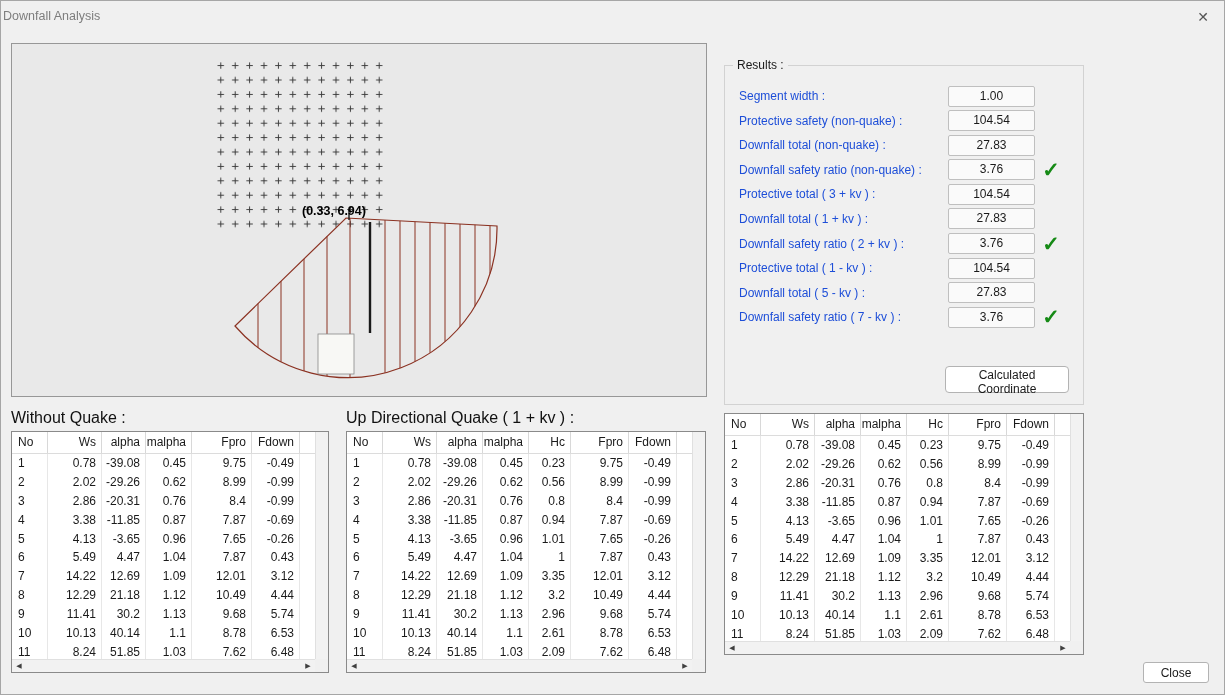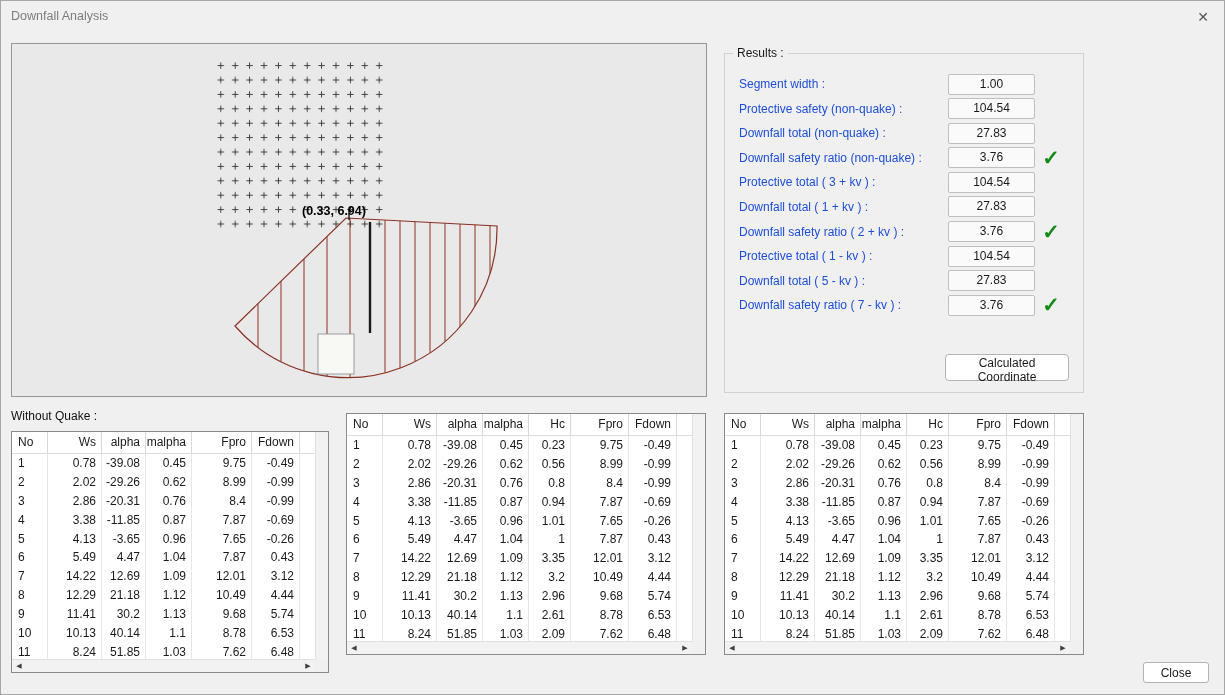--- a/index.html
+++ b/index.html
@@ -1,47 +1,47 @@
 <!DOCTYPE html>
 <html><head>
 <meta charset="utf-8">
 <style>
   html,body { margin:0; padding:0; background:#ffffff; font-family:"Liberation Sans",sans-serif; }
   .dialog { position:relative; width:1225px; height:695px; background:#f0f0f0;
             border:1px solid #a6a6a6; box-sizing:border-box; overflow:hidden; }
 
   
-  .win-title { position:absolute; left:10px; top:8px; font-size:12.5px; color:#7d7d7d;text-align:center; }
+  .win-title { position:absolute; left:2px; top:8px; font-size:12.5px; color:#7d7d7d;text-align:center; }
   .close-x { position:absolute; right:10px; top:5px; width:22px; height:22px; text-align:center;
              line-height:22px; font-size:14px; color:#555; }
 
   
   .canvas { position:absolute; left:10px; top:42px; width:696px; height:354px;
             background:#e9e9e9; border:1px solid #979797; box-sizing:border-box; }
   .canvas svg { display:block; }
 
   
-  .groupbox { position:absolute; left:723px; top:52px; width:360px; height:340px;
+  .groupbox { position:absolute; left:723px; top:64px; width:360px; height:340px;
               border:1px solid #d2d2d2; box-sizing:border-box; }
   .groupbox-title { position:absolute; top:-8px; left:8px; background:#f0f0f0;
                     padding:0 4px; font-size:12px; color:#1a1a1a; }
   .res-fields { padding:20px 16px 0 14px; }
   .res-row { display:flex; align-items:center; height:20px; margin-bottom:4.6px; }
   .res-label { flex:1; font-size:12px; color:#1d4ed8; }
   .res-value { width:85px; height:19px; line-height:19px; text-align:center; font-size:12px;
                background:#fafafa; border:1px solid #bfbfbf; border-radius:2px; color:#1a1a1a; }
   .res-check { width:32px; height:24px; text-align:center; line-height:24px;
                font-size:21px; font-weight:bold; color:#168a16; }
   .calc-btn { position:absolute; left:220px; top:300px; width:124px; height:27px;
               background:#ffffff; border:1px solid #b3b3b3; border-radius:4px;
               font-size:12px; font-family:"Liberation Sans",sans-serif; color:#1a1a1a; }
 
   
   .tbl-panel { position:absolute; top:408px; }
-  .tbl-title { font-size:12px; color:#111; height:18px; }
+  .tbl-title { font-size:16px; color:#111; height:18px; }
   .tbl { position:relative; margin-top:4px; height:242px; background:#ffffff;
          border:1px solid #8a8a8a; box-sizing:border-box; overflow:hidden; }
   .tbl-head { display:flex; height:21px; border-bottom:1px solid #dcdcdc; }
   .hcell { box-sizing:border-box; font-size:12px; color:#1a1a1a; line-height:20px;
            text-align:right; padding-right:5px; border-right:1px solid #d8d8d8; }
   .hcell.first { text-align:left; padding-left:6px; }
   .trow { display:flex; height:18.9px; }
   .tcell { box-sizing:border-box; font-size:12px; color:#1a1a1a; line-height:18.9px;
            text-align:right; padding-right:5px; border-right:1px solid #e7e7e7; }
   .tcell.first { text-align:left; padding-left:6px; }
@@ -265,20 +265,21 @@
       <div class="vscroll"></div>
       <div class="hscroll">
         <div class="harrow left">◀</div>
         <div class="harrow right">▶</div>
       </div>
       <div class="corner"></div>
     </div>
   </div>
 
   <div class="tbl-panel" style="left:345px;width:360px;">
+    <div class="tbl-title">Up Directional Quake ( 1 + kv ) :</div>
     <div class="tbl" style="width:360px;">
       <div class="tbl-head">
           <div class="hcell first" style="width: 36px;">No</div>
           <div class="hcell" style="width: 54px;">Ws</div>
           <div class="hcell" style="width: 46px;">alpha</div>
           <div class="hcell" style="width: 46px;">malpha</div>
           <div class="hcell" style="width: 42px;">Hc</div>
           <div class="hcell" style="width: 58px;">Fpro</div>
           <div class="hcell" style="width: 48px;">Fdown</div>
         </div>

